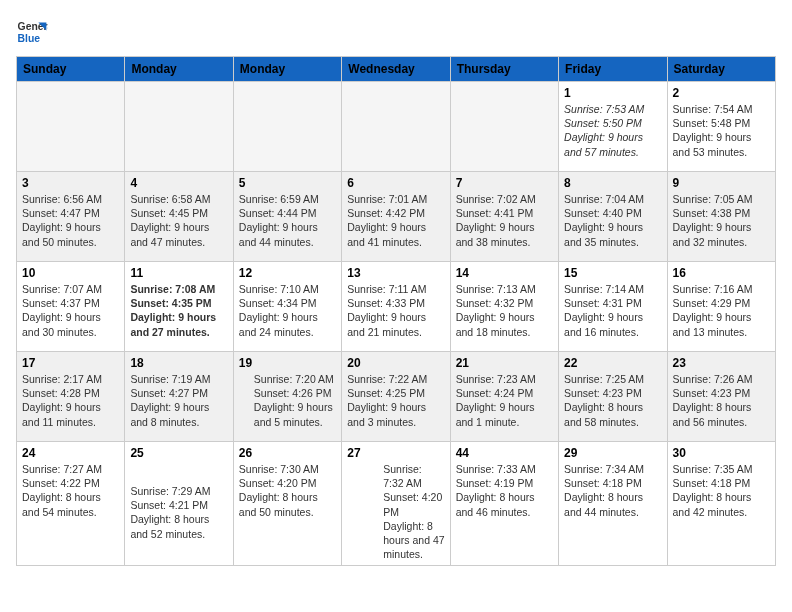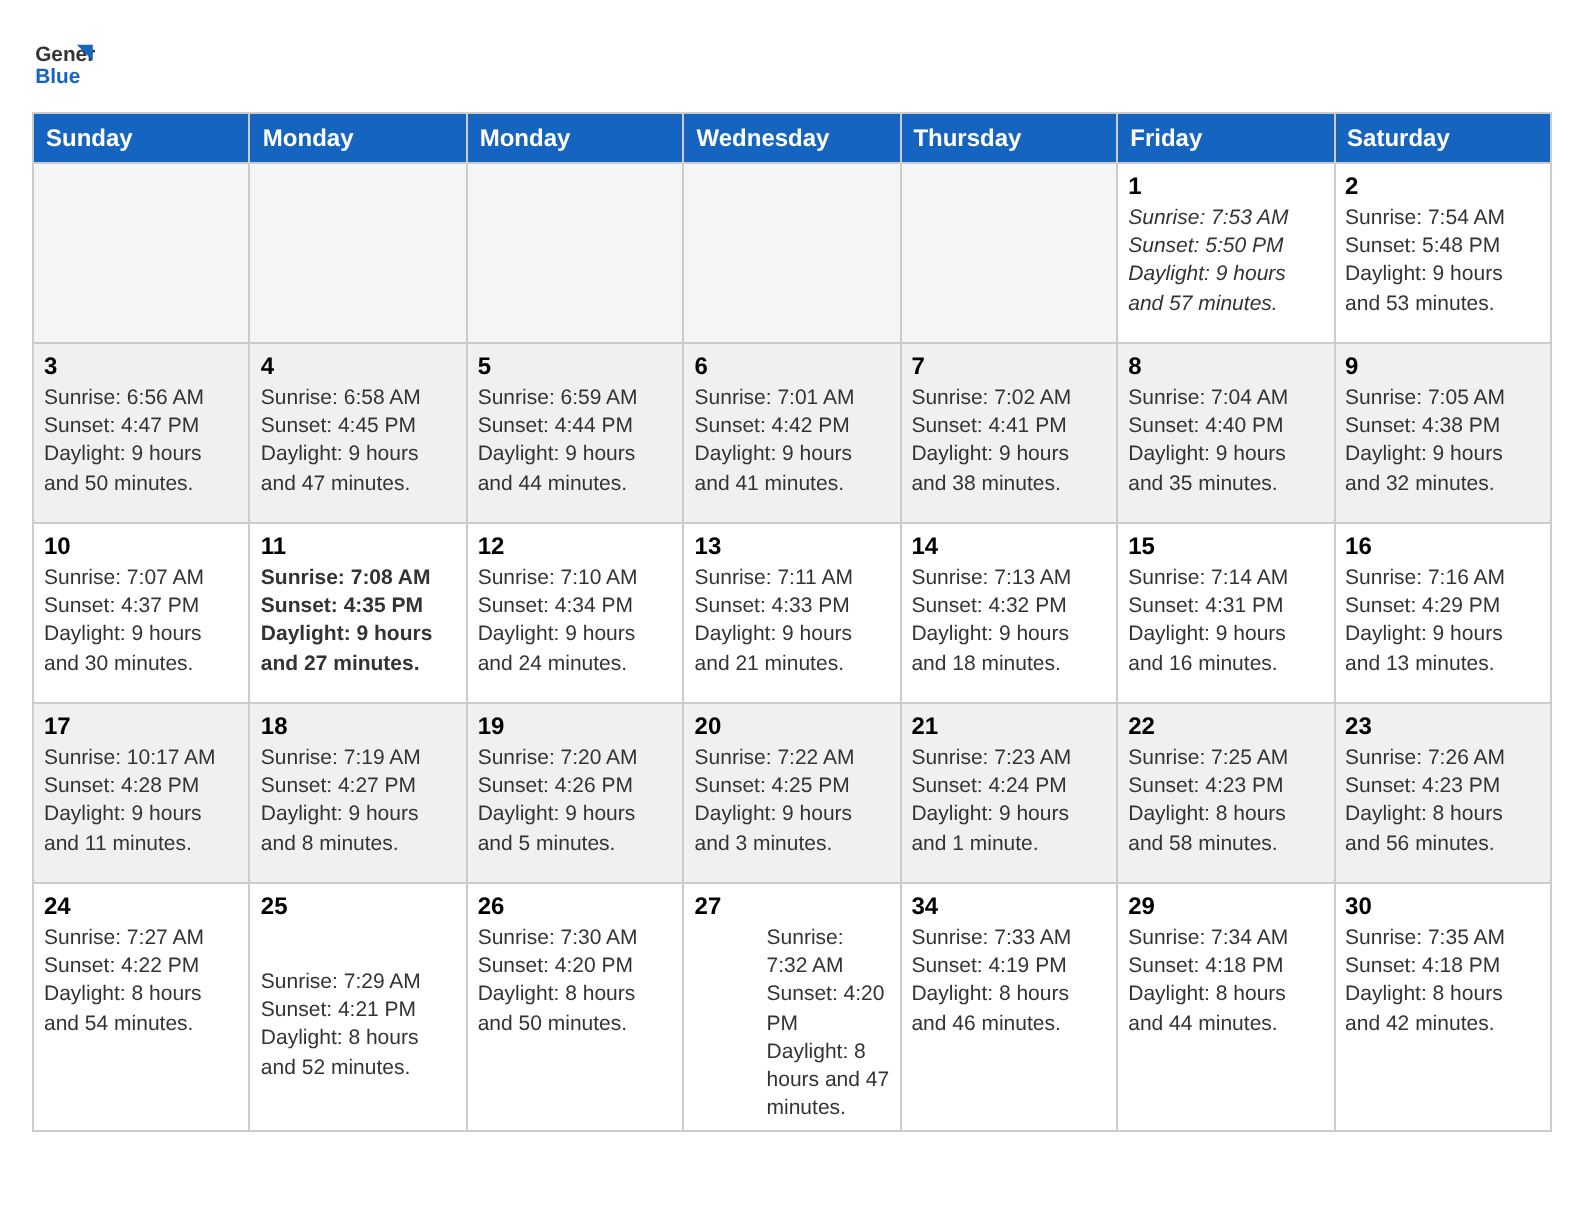--- a/index.html
+++ b/index.html
@@ -37,21 +37,21 @@
       font-size: 14px;
       color: #444;
     }
     .calendar {
       width: 100%;
       border-collapse: collapse;
       font-size: 10.5px;
     }
     .calendar th {
       background: #1565c0;
-      color: #ffffff;
+      color: #000000;
       text-align: left;
       padding: 5px 6px;
       font-size: 12px;
       font-weight: bold;
       border: 1px solid #ccc;
     }
     .calendar td {
       border: 1px solid #ccc;
       vertical-align: top;
       padding: 4px 5px;
@@ -208,33 +208,33 @@
         <td>
           <div class="day-num">16</div>
           <div class="day-info" style="white-space: pre-line;">Sunrise: 7:16 AM
 Sunset: 4:29 PM
 Daylight: 9 hours and 13 minutes.</div>
         </td>
       </tr>
       <tr class="row-shaded">
         <td>
           <div class="day-num">17</div>
-          <div class="day-info" style="white-space: pre-line;">Sunrise: 10:17 AM
+          <div class="day-info" style="white-space: pre-line;">Sunrise: 2:17 AM
 Sunset: 4:28 PM
 Daylight: 9 hours and 11 minutes.</div>
         </td>
         <td>
           <div class="day-num">18</div>
           <div class="day-info" style="white-space: pre-line;">Sunrise: 7:19 AM
 Sunset: 4:27 PM
 Daylight: 9 hours and 8 minutes.</div>
         </td>
         <td>
           <div class="day-num">19</div>
-          <div class="day-info" style="white-space: pre-line;">Sunrise: 7:20 AM
+          <div class="day-info" style="white-space: pre-line; margin-left: 15px;">Sunrise: 7:20 AM
 Sunset: 4:26 PM
 Daylight: 9 hours and 5 minutes.</div>
         </td>
         <td>
           <div class="day-num">20</div>
           <div class="day-info" style="white-space: pre-line;">Sunrise: 7:22 AM
 Sunset: 4:25 PM
 Daylight: 9 hours and 3 minutes.</div>
         </td>
         <td>
@@ -275,21 +275,21 @@
 Sunset: 4:20 PM
 Daylight: 8 hours and 50 minutes.</div>
         </td>
         <td>
           <div class="day-num">27</div>
           <div class="day-info" style="white-space: pre-line; margin-left: 36px;">Sunrise: 7:32 AM
 Sunset: 4:20 PM
 Daylight: 8 hours and 47 minutes.</div>
         </td>
         <td>
-          <div class="day-num">34</div>
+          <div class="day-num">44</div>
           <div class="day-info" style="white-space: pre-line;">Sunrise: 7:33 AM
 Sunset: 4:19 PM
 Daylight: 8 hours and 46 minutes.</div>
         </td>
         <td>
           <div class="day-num">29</div>
           <div class="day-info" style="white-space: pre-line;">Sunrise: 7:34 AM
 Sunset: 4:18 PM
 Daylight: 8 hours and 44 minutes.</div>
         </td>

